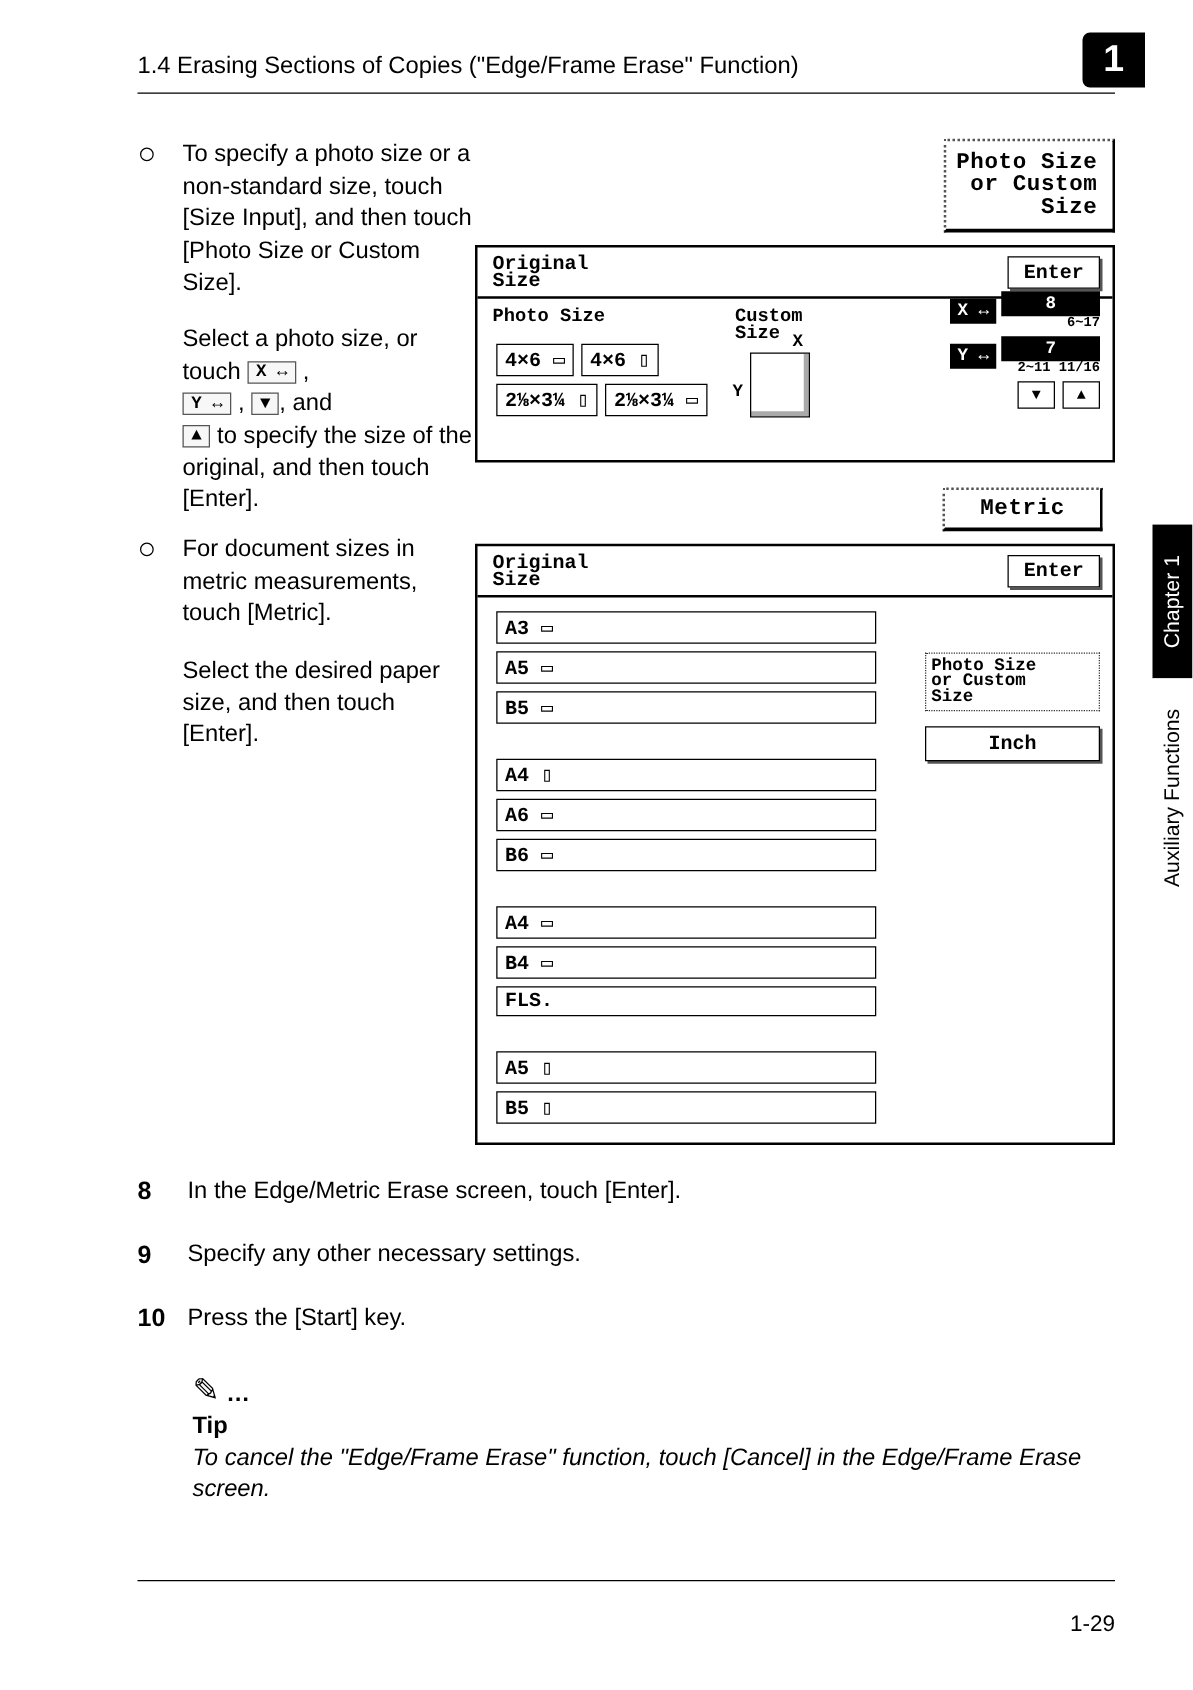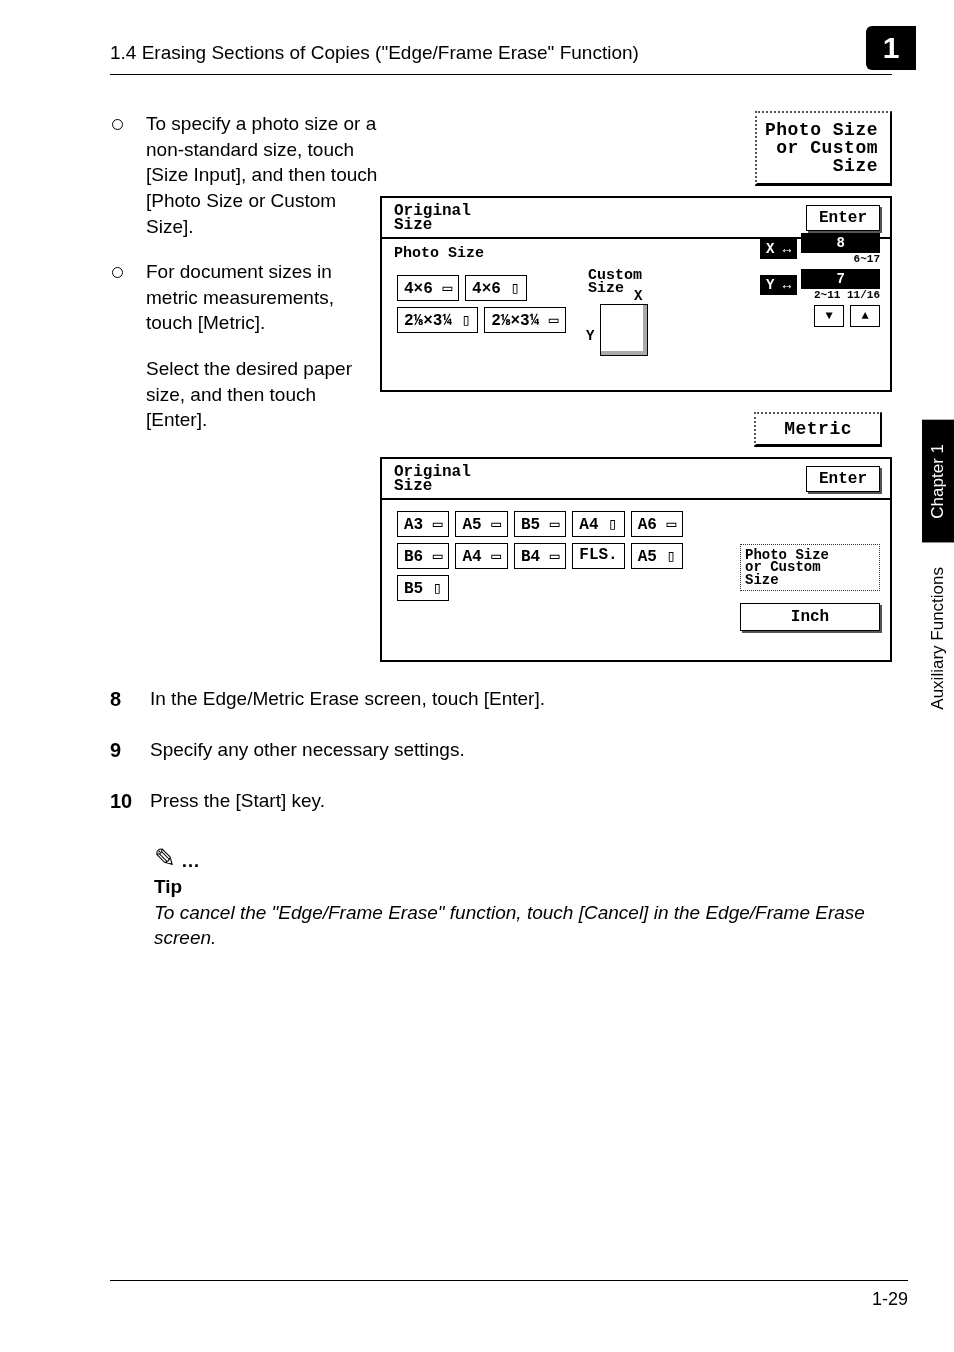--- a/index.html
+++ b/index.html
@@ -191,20 +191,21 @@
   .arrow-btn {
     width: 30px; height: 22px; border: 1.5px solid #000;
     display: inline-flex; align-items: center; justify-content: center;
     font-size: 12px;
   }
 
   .metric-sec .grid-btns {
     display: flex;
     flex-wrap: wrap;
     width: 310px;
+    flex-direction: column;
   }
   .metric-right {
     position: absolute;
     right: 10px;
     top: 44px;
     width: 140px;
   }
   .metric-right .small-panel {
     border: 1px dotted #333;
     font-size: 14px;
@@ -258,24 +259,24 @@
     font-size: 17px;
     text-align: center;
   }
   .side-tab.black { background: #000; color: #fff; }
   .side-tab.white { background: #fff; color: #000; }
 
   .footer {
     position: absolute;
     bottom: 42px;
     left: 110px;
-    right: 46px;
+    right: 62px;
     border-top: 1.5px solid #000;
     text-align: right;
-    padding-top: 8px;
+    padding-top: 24px;
     font-size: 18px;
   }
 </style>
 </head>
 <body>
 
 <div class="page">
   <div class="header">
     <div class="header-title">1.4 Erasing Sections of Copies ("Edge/Frame Erase" Function)</div>
   </div>
@@ -283,20 +284,25 @@
   <div class="header-badge">1</div>
 
   <div class="content">
     <div class="flex-row">
 
       <div class="left-col">
         <div class="bullet-item">
           <div class="bullet"><span class="bullet-circle"></span></div>
           <div class="bullet-body">To specify a photo size or a non-standard size, touch [Size Input], and then touch [Photo Size or Custom Size].</div>
         </div>
+        <div class="indent-para">
+          <span>Select a photo size, or touch </span><span class="inline-key">X ↔</span><span> , </span><br>
+          <span class="inline-key">Y ↔</span><span> , </span><span class="inline-key">▼</span><span>, and </span><br>
+          <span class="inline-key">▲</span><span> to specify the size of the original, and then touch [Enter].</span>
+        </div>
         <div class="bullet-item">
           <div class="bullet"><span class="bullet-circle"></span></div>
           <div class="bullet-body">For document sizes in metric measurements, touch [Metric].</div>
         </div>
         <div class="indent-para">Select the desired paper size, and then touch [Enter].</div>
       </div>
 
       <div class="right-col">
 
         <div style="text-align:right; margin-bottom:10px;">
@@ -321,21 +327,21 @@
                 <div>Photo Size</div>
               </div>
               <div class="lcd-row">
                 <span class="lcd-btn">4×6 ▭</span><span class="lcd-btn">4×6 ▯</span>
               </div>
               <div class="lcd-row">
                 <span class="lcd-btn">2⅛×3¼ ▯</span><span class="lcd-btn">2⅛×3¼ ▭</span>
               </div>
             </div>
             <div class="photo-right">
-              <div style="font-size:15px; line-height:0.9; margin-bottom:6px;margin-top:22px;">
+              <div style="font-size:15px; line-height:0.9; margin-bottom:6px;">
                 <span>Custom</span><br>
                 <span>Size</span>
               </div>
               <div class="axis-diagram">
                 <span class="axis-x">X</span>
                 <span class="axis-y">Y</span>
                 <div class="axis-box"></div>
               </div>
               <div class="ctrl-col">
                 <div class="ctrl-line">

